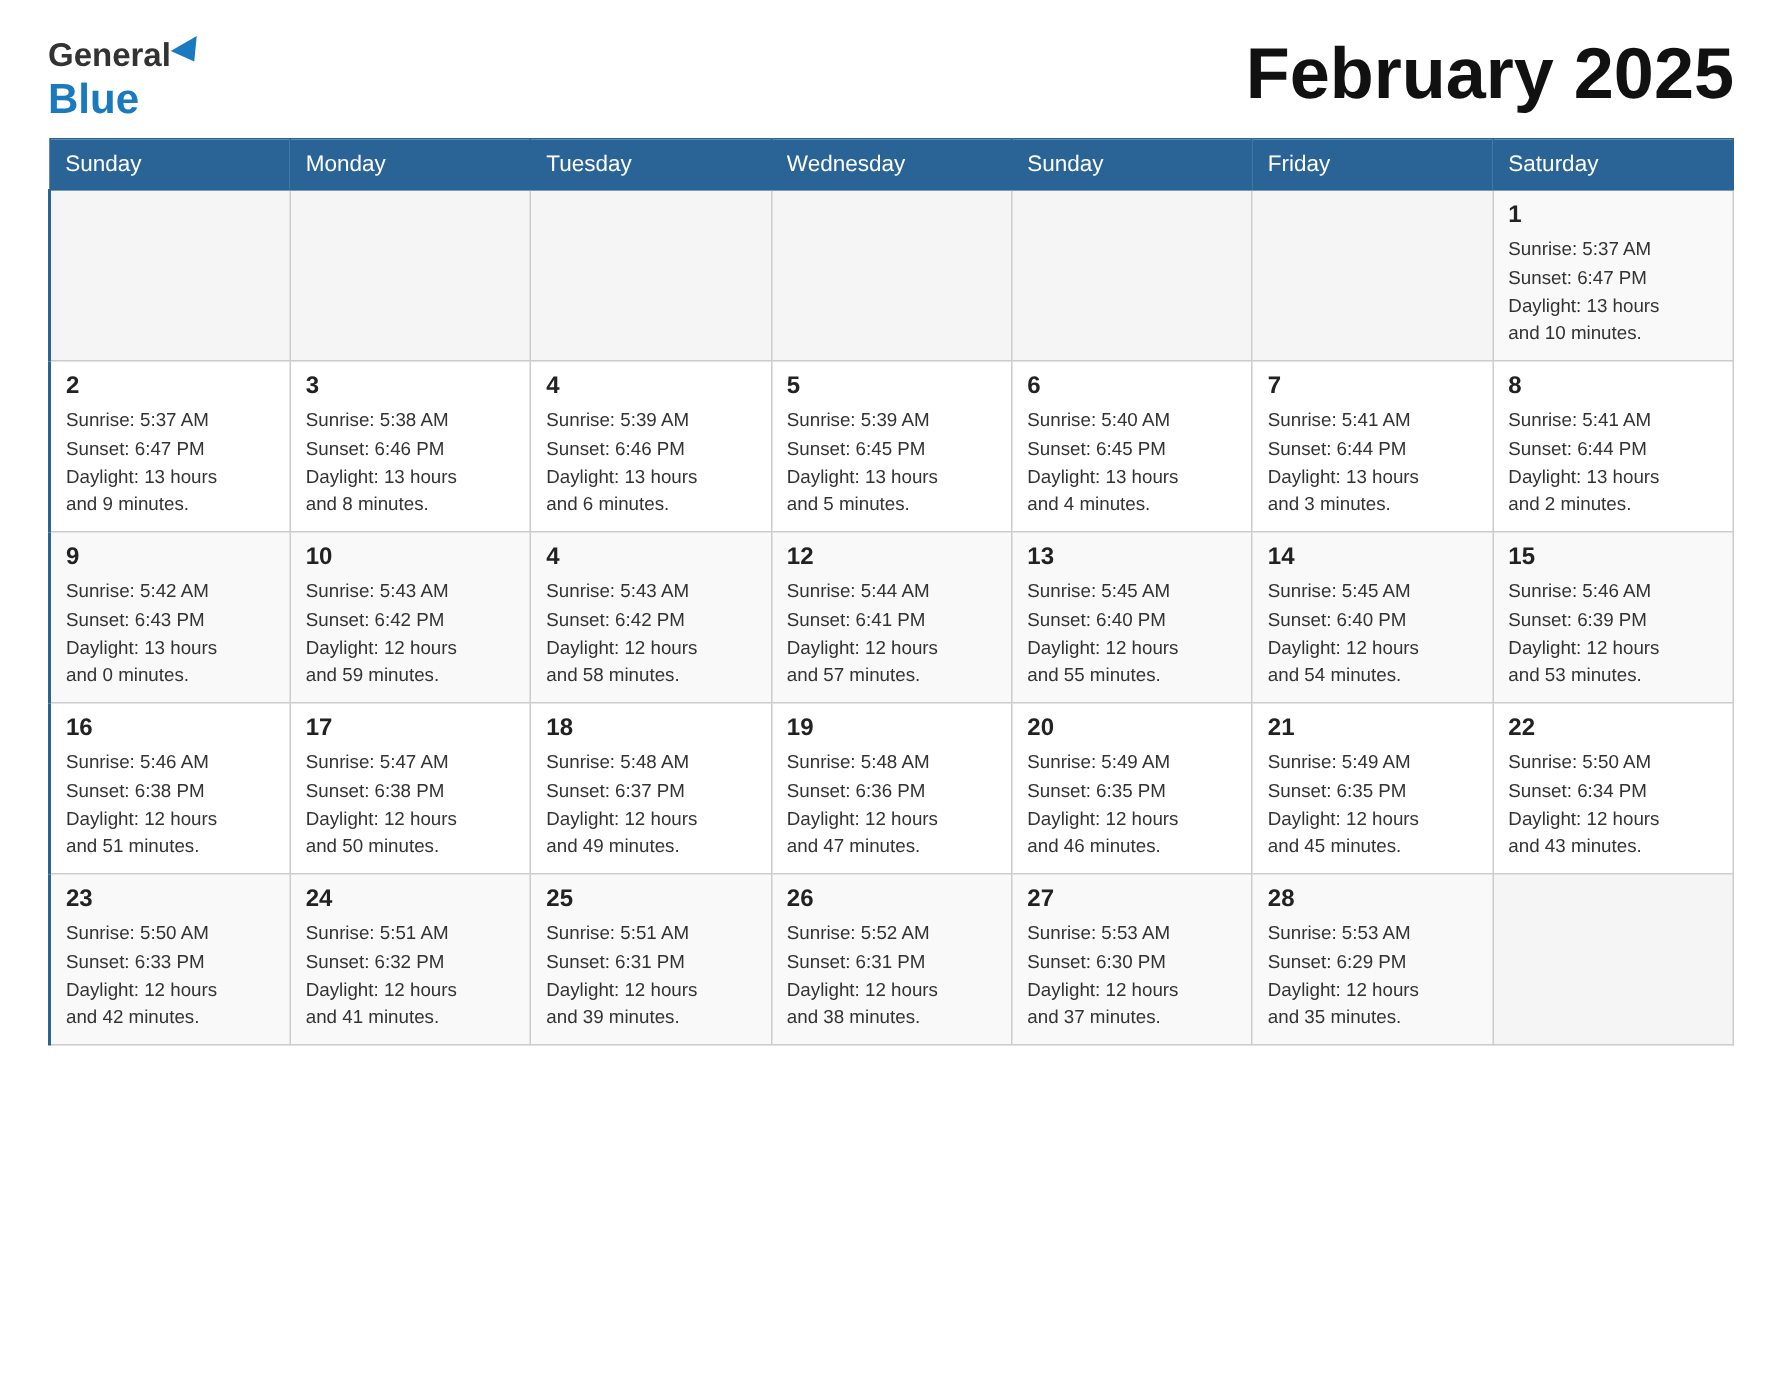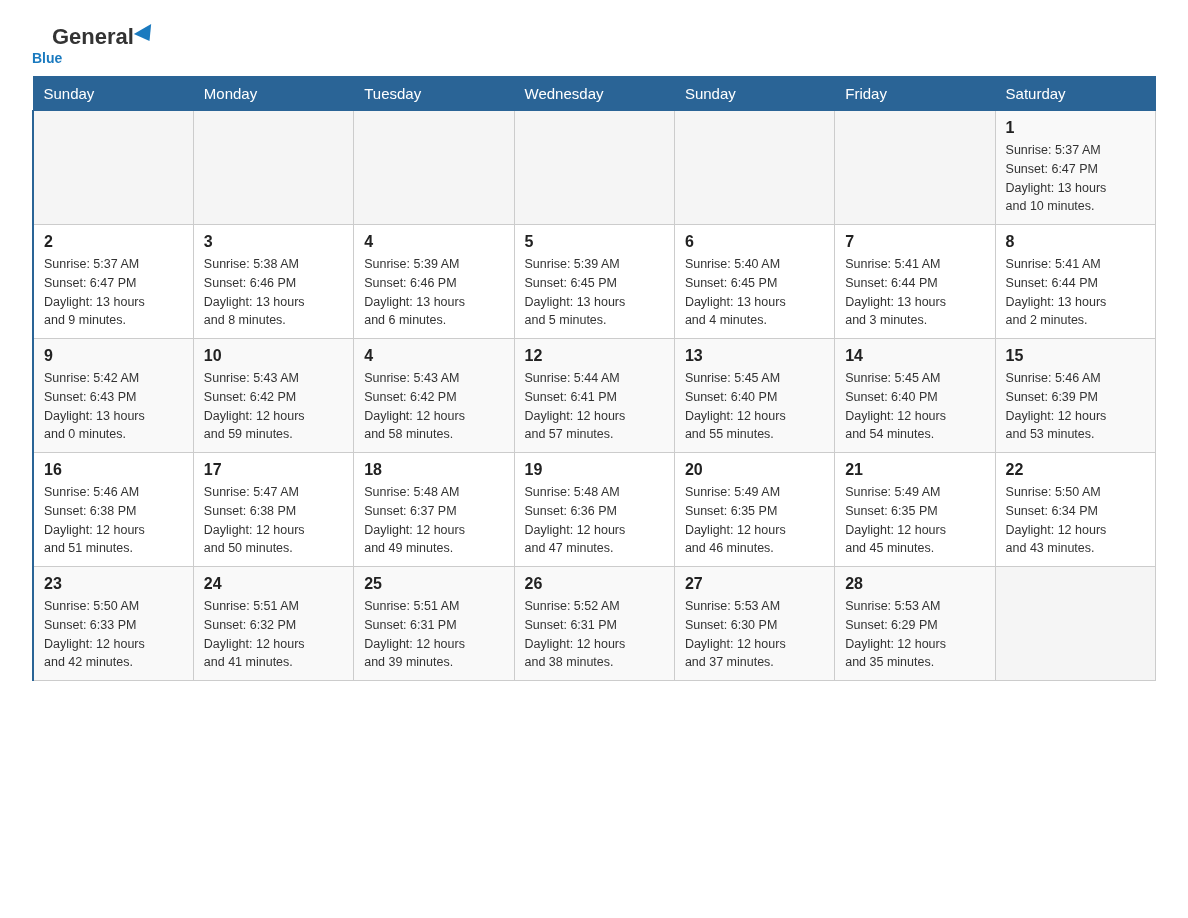--- a/index.html
+++ b/index.html
@@ -19,24 +19,23 @@
     .logo {
       display: flex;
       flex-direction: column;
       align-items: flex-start;
     }
     .logo-general {
       font-size: 22px;
       font-weight: bold;
       color: #333;
       letter-spacing: 0;
-      margin-left: 20px;
     }
     .logo-blue {
-      font-size: 14px;
+      font-size: 28px;
       font-weight: bold;
       color: #1a7abf;
     }
     .logo-triangle {
       display: inline-block;
       width: 0;
       height: 0;
       border-left: 10px solid transparent;
       border-right: 10px solid transparent;
       border-top: 14px solid #1a7abf;
@@ -115,20 +114,21 @@
 
 <div class="header">
   <div class="logo">
     <div class="logo-top-row">
       <span class="logo-general">General</span>
       <span class="logo-triangle"></span>
     </div>
     <span class="logo-blue">Blue</span>
   </div>
   <div class="title-block">
+    <div class="cal-title">February 2025</div>
   </div>
 </div>
 
 <table>
   <thead>
     <tr>
     <th>Sunday</th>
         <th>Monday</th>
         <th>Tuesday</th>
         <th>Wednesday</th>

